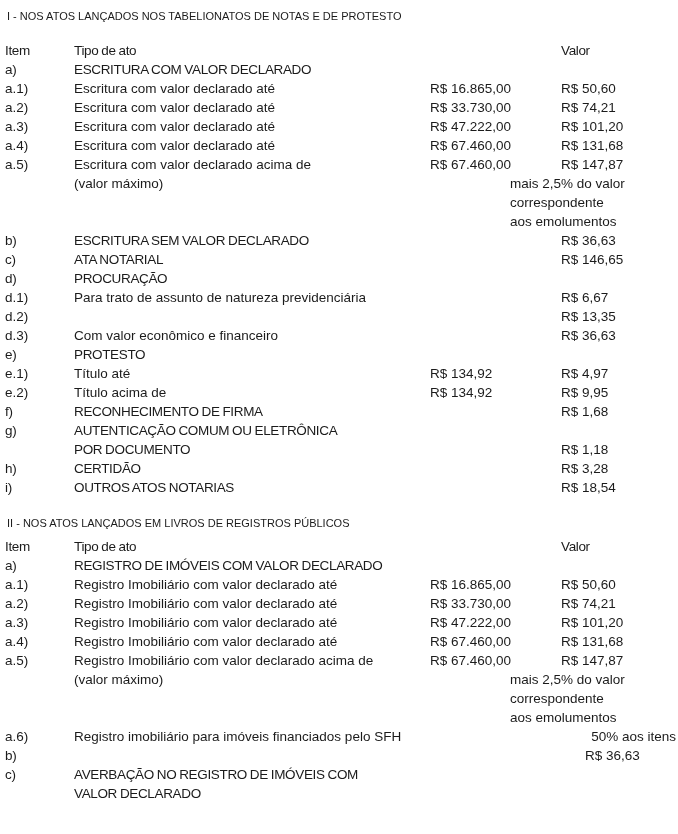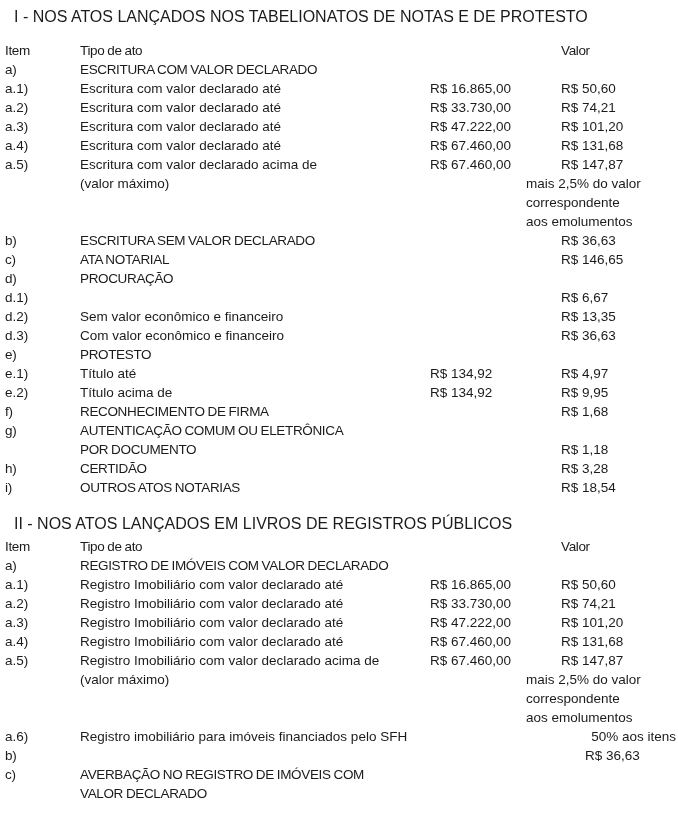--- a/index.html
+++ b/index.html
@@ -5,38 +5,38 @@
   html,body{margin:0;padding:0;background:#ffffff;}
   .page{
     position:relative;
     width:678px;height:834px;
     background:#ffffff;
     overflow:hidden;
     font-family:"Liberation Sans", sans-serif;
     color:#1b1b1b;
   }
   .section-title{
-    font-size:16px;
+    font-size:11px;
     line-height:19px;
-    padding-left:14px;
+    padding-left:7px;
     white-space:nowrap;
   }
   .fee-section:nth-of-type(1) .section-title{margin:7px 0 15px 0;}
   .fee-section:nth-of-type(2) .section-title{margin:17px 0 4px 0;}
   .row{position:relative;height:19px;}
   .row span{
     position:absolute;top:0;
     line-height:19px;font-size:13.5px;
     white-space:nowrap;
   }
   .c-item{left:5px;}
-  .c-text{left:80px;}
+  .c-text{left:74px;}
   .c-mid{left:430px;}
   .c-val{left:561px;}
-  .c-val.v-note{left:526px;}
+  .c-val.v-note{left:510px;}
   .c-val.v-right{left:auto;right:2px;}
   .c-val.v-mid2{left:585px;}
   .b{font-weight:normal;letter-spacing:-0.35px;word-spacing:-0.5px;}
 </style>
 </head>
 <body>
 
 <div class="page">
 
   <div id="sections-root">
@@ -121,27 +121,27 @@
     </div>
 
     <div class="row">
       <span class="c-item b">d)</span>
       <span class="c-text b">PROCURAÇÃO</span>
 
     </div>
 
     <div class="row">
       <span class="c-item">d.1)</span>
+      <span class="c-text">Para trato de assunto de natureza previdenciária</span>
 
       <span class="c-val">R$ 6,67</span>
     </div>
 
     <div class="row">
       <span class="c-item">d.2)</span>
-      <span class="c-text">Sem valor econômico e financeiro</span>
 
       <span class="c-val">R$ 13,35</span>
     </div>
 
     <div class="row">
       <span class="c-item">d.3)</span>
       <span class="c-text">Com valor econômico e financeiro</span>
 
       <span class="c-val">R$ 36,63</span>
     </div>

